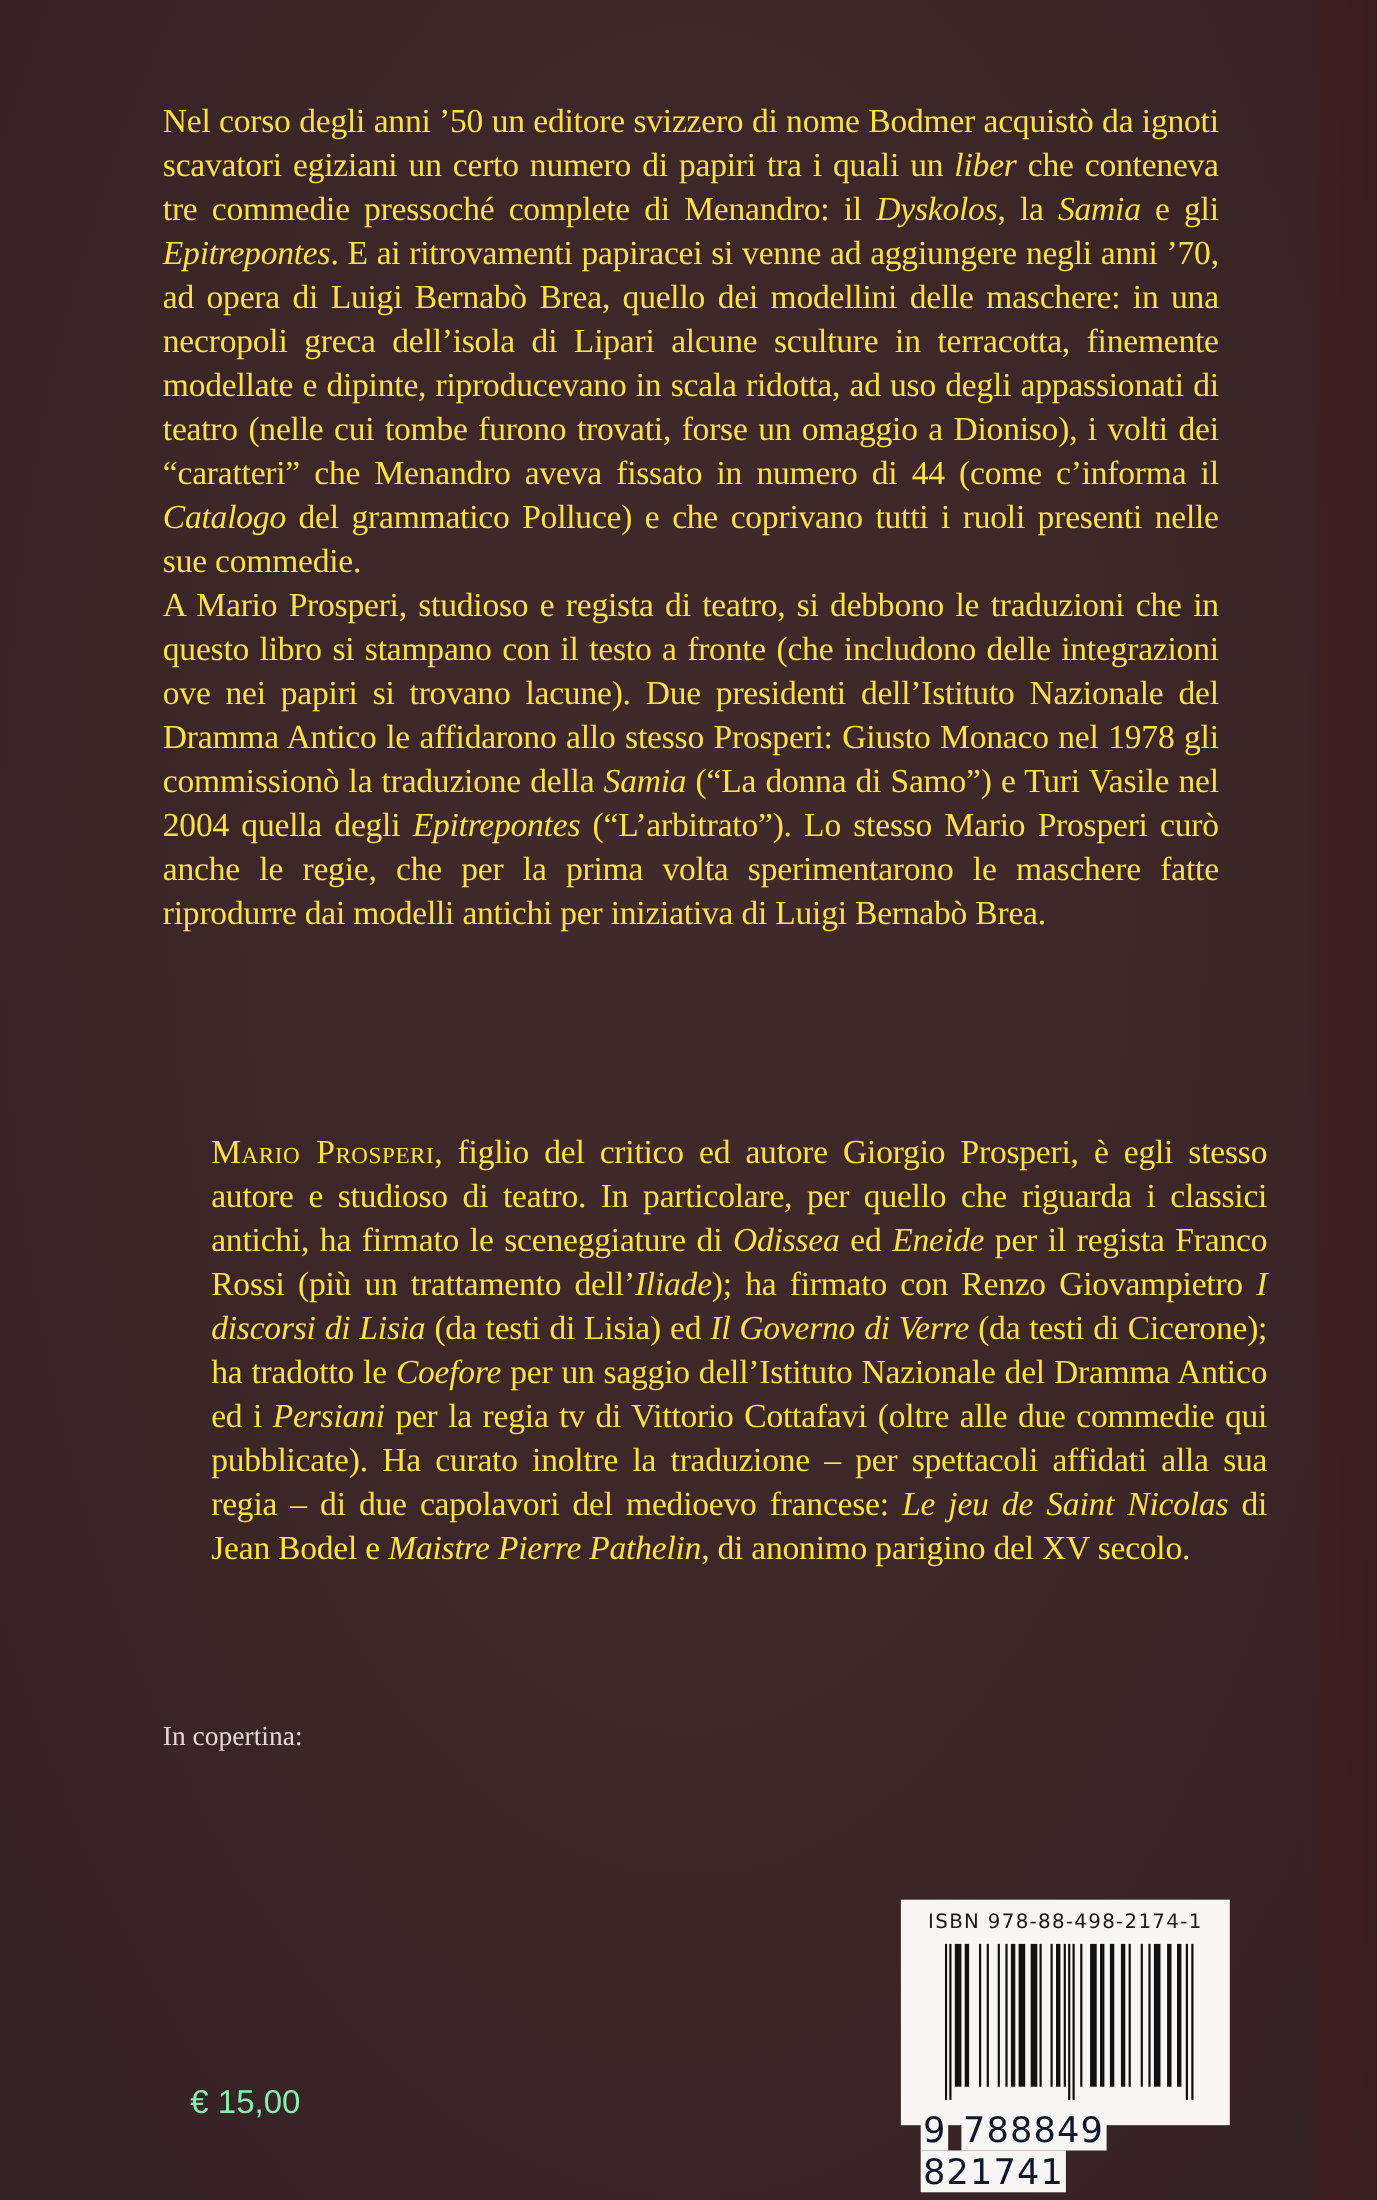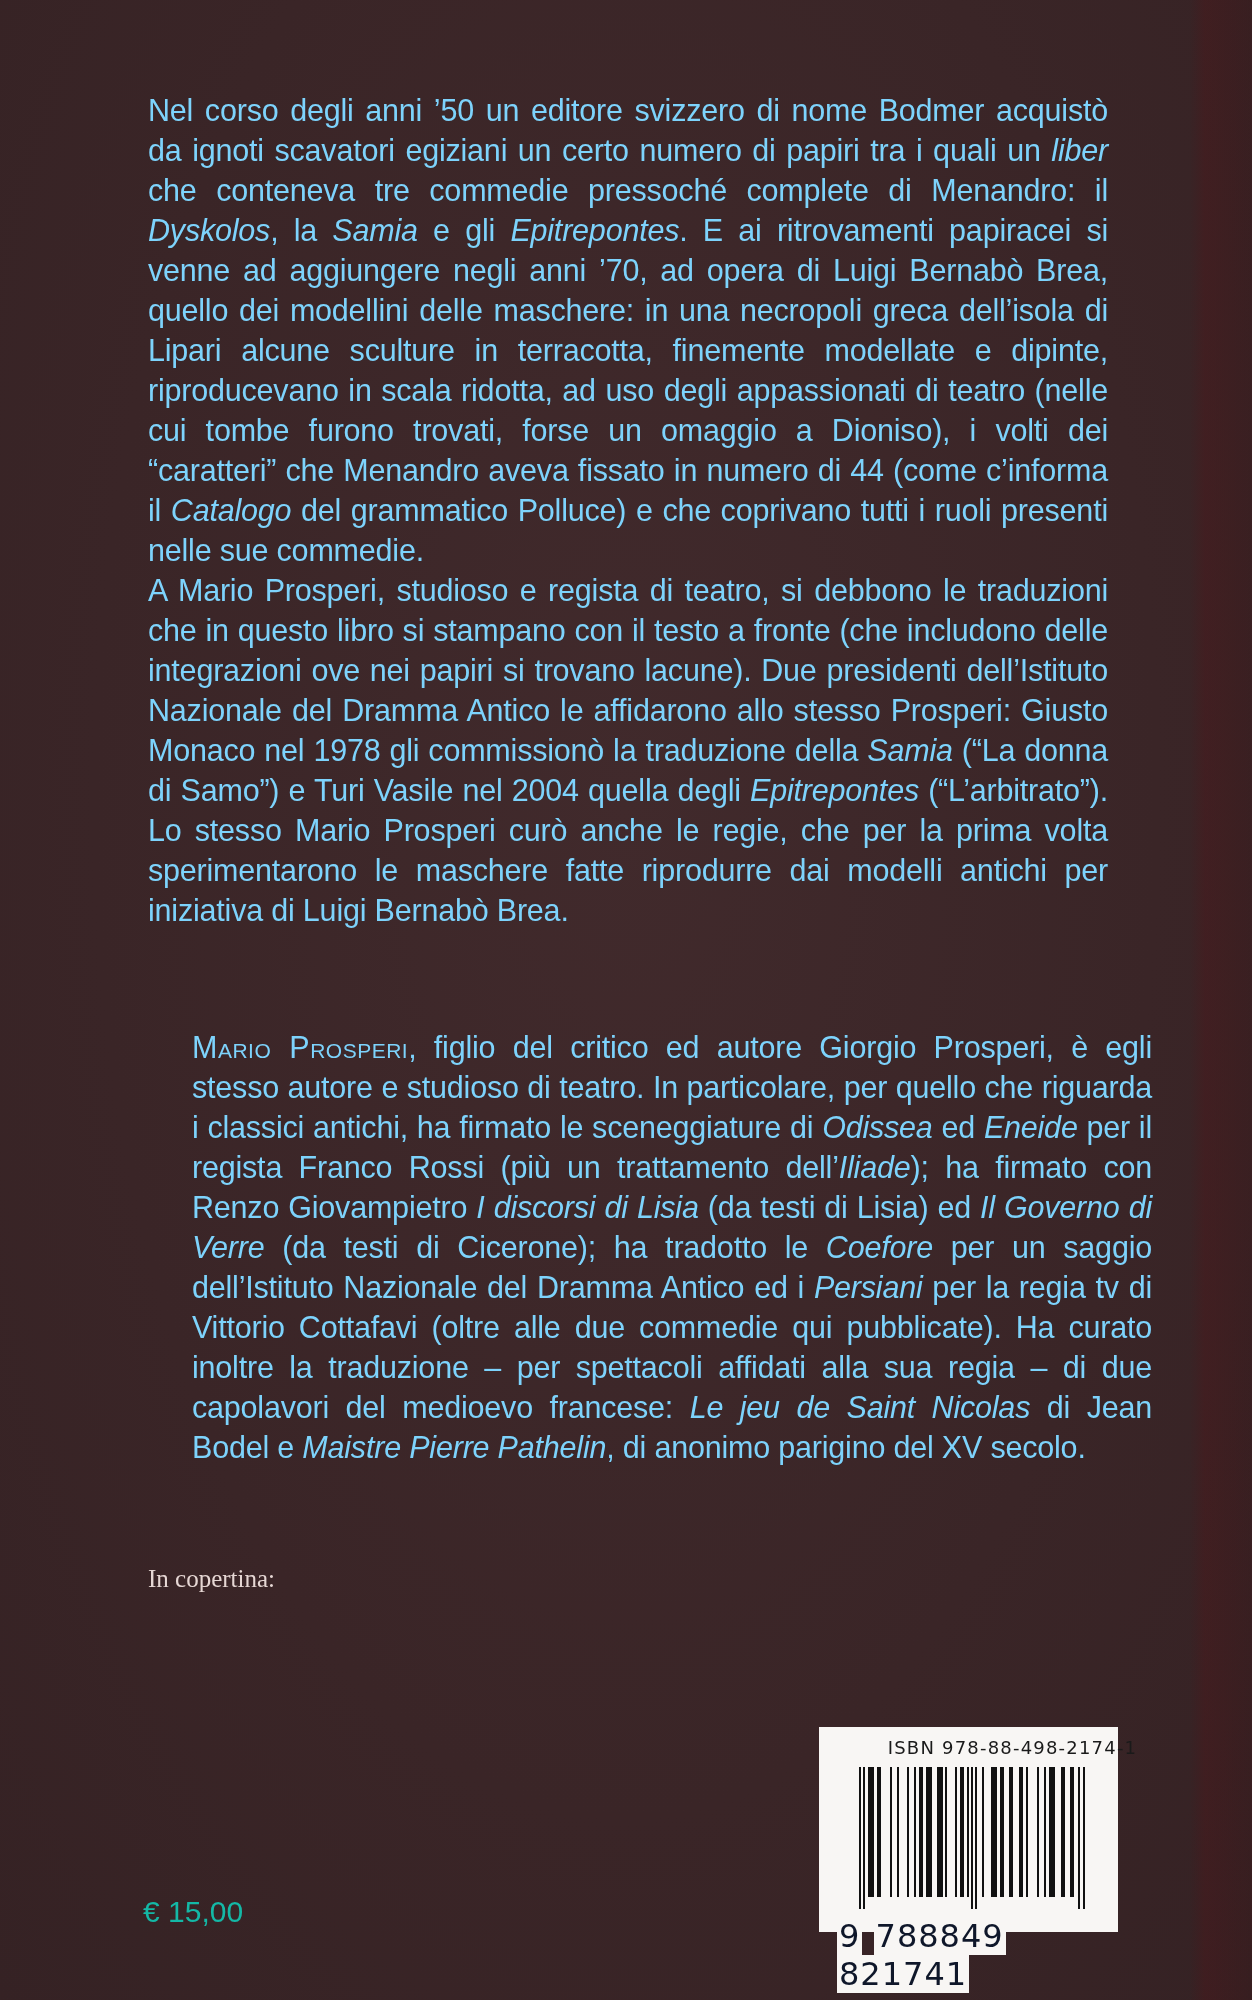--- a/index.html
+++ b/index.html
@@ -10,22 +10,22 @@
     font-family: "DejaVu Serif", "Liberation Serif", serif;
   }
   .cover {
     position: absolute; left: 0; top: 0; width: 1252px; height: 2000px;
     background:
       linear-gradient(90deg, rgba(0,0,0,0) 0px, rgba(0,0,0,0) 1190px, rgba(80,20,24,0.35) 1205px, rgba(60,18,20,0.25) 1252px),
       radial-gradient(ellipse at 50% 40%, #412a2c 0%, #3a2527 60%, #352224 100%);
   }
   .body-text {
     position: absolute; left: 148px; width: 960px;
-    color: #7dd3fc;
-    font-family: Liberation Sans, sans-serif;
+    color: #fde047;
+    font-family: Liberation Serif, serif;
     font-size: 30.5px; line-height: 40px;
     text-align: justify;
     letter-spacing: -0.2px;
   }
   .body-text p { margin: 0; }
   .para1 { top: 90px; }
   .bio { top: 1027px; margin-left: 44px; }
   .sc { font-variant: small-caps; letter-spacing: 0.5px; }
   i { font-style: italic; }
   .cover-credit {
@@ -34,37 +34,36 @@
     font-size: 25px; line-height: 28px;
   }
   .barcode-box {
     position: absolute; left: 819px; top: 1727px; width: 299px; height: 205px;
     background: #f8f6f4;
   }
   .isbn-text {
     position: absolute; left: 0; top: 10px; width: 299px; text-align: center;
     font-family: "DejaVu Sans", sans-serif; font-size: 18px; color: #1a1a1a;
     letter-spacing: 1.2px;
-    margin-left: 44px;
   }
   .bars {
     position: absolute; left: 40px; top: 40px; width: 230px; height: 142px;
   }
   .ean-digits {
     position: absolute; left: 18px; top: 160px; width: 280px;
     font-family: "DejaVu Sans", sans-serif; font-size: 32px; color: #0f172a;
     letter-spacing: 1px; line-height: 38px;
     background: transparent;
     margin-top: 30px;
   }
   .ean-digits span { background: #f8f6f4; padding: 0 2px; }
   .price {
-    position: absolute; left: 143px; top: 1895px;
+    position: absolute; left: 173px; top: 1895px;
     font-family: "Liberation Sans", sans-serif; font-size: 30px;
-    color: #14b8a6;
+    color: #86efac;
   }
 </style>
 </head>
 <body>
 
 <div class="cover"></div>
 
 <div class="body-text para1">
   <p><span>Nel corso degli anni ’50 un editore svizzero di nome Bodmer acquistò da ignoti scavatori egiziani un certo numero di papiri tra i quali un </span><i>liber</i><span> che conteneva tre commedie pressoché complete di Menandro: il </span><i>Dyskolos</i><span>, la </span><i>Samia</i><span> e gli </span><i>Epitrepontes</i><span>. E ai ritrovamenti papiracei si venne ad aggiungere negli anni ’70, ad opera di Luigi Bernabò Brea, quello dei modellini delle maschere: in una necropoli greca dell’isola di Lipari alcune sculture in terracotta, finemente modellate e dipinte, riproducevano in scala ridotta, ad uso degli appassionati di teatro (nelle cui tombe furono trovati, forse un omaggio a Dioniso), i volti dei “caratteri” che Menandro aveva fissato in numero di 44 (come c’informa il </span><i>Catalogo</i><span> del grammatico Polluce) e che coprivano tutti i ruoli presenti nelle sue commedie.</span></p>
   <p><span>A Mario Prosperi, studioso e regista di teatro, si debbono le traduzioni che in questo libro si stampano con il testo a fronte (che includono delle integrazioni ove nei papiri si trovano lacune). Due presidenti dell’Istituto Nazionale del Dramma Antico le affidarono allo stesso Prosperi: Giusto Monaco nel 1978 gli commissionò la traduzione della </span><i>Samia</i><span> (“La donna di Samo”) e Turi Vasile nel 2004 quella degli </span><i>Epitrepontes</i><span> (“L’arbitrato”). Lo stesso Mario Prosperi curò anche le regie, che per la prima volta sperimentarono le maschere fatte riprodurre dai modelli antichi per iniziativa di Luigi Bernabò Brea.</span></p>

